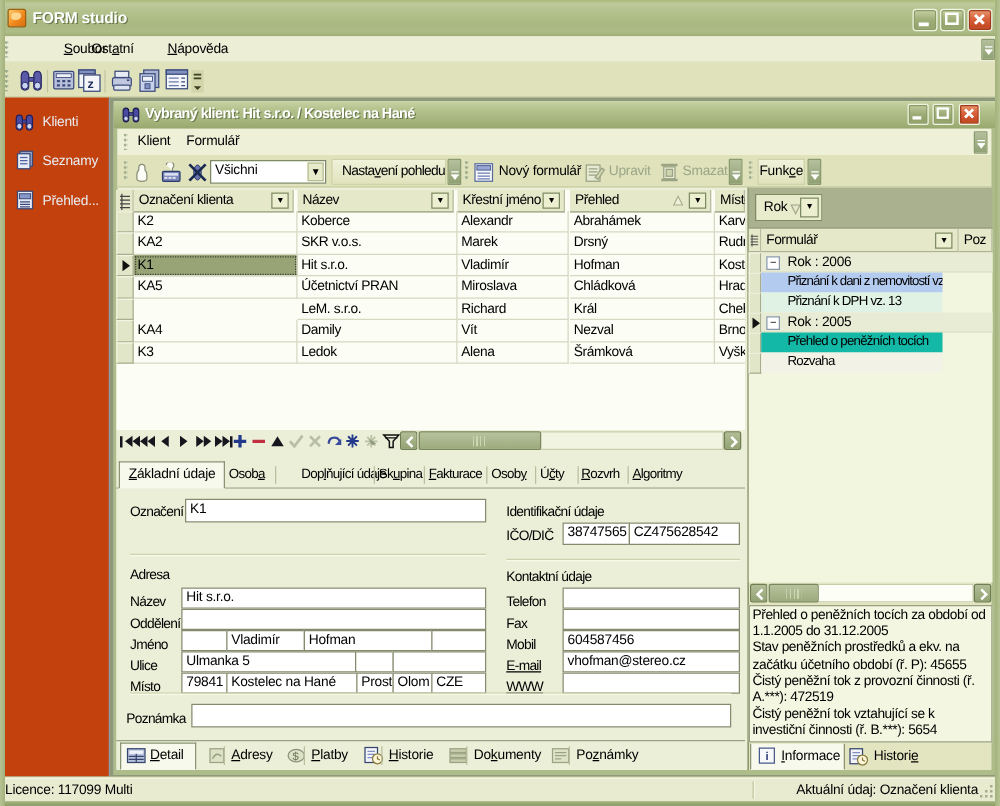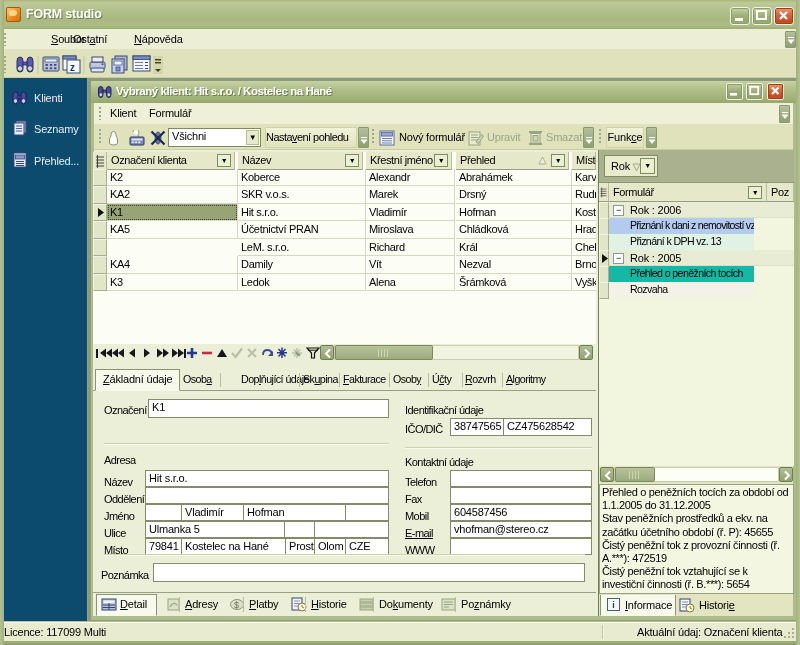--- a/index.html
+++ b/index.html
@@ -15,21 +15,21 @@
 .capbtn{top:7px;width:20px;height:18px;border-radius:3px;border:1px solid #f0f4e4;
  background:linear-gradient(180deg,#c8d2a4,#a2b07c 45%,#96a56e 85%,#a8b681);box-shadow:inset 0 0 0 1px #8d9c66;}
 .capbtn svg{position:absolute;left:0;top:0;}
 #btn-close-o{background:linear-gradient(180deg,#e89a70,#d8603a 45%,#c44a24 85%,#cf5c36);box-shadow:inset 0 0 0 1px #a03c1c;}
 
 #menubar{left:0;top:29px;width:800px;height:21px;background:#eceed6;border-bottom:1px solid #e0e2c4;}
 .grip{width:3px;background-image:radial-gradient(circle at 1px 1px,#9aa88c 1px,transparent 1.2px);background-size:3px 4px;background-repeat:repeat-y;}
 .mitem{height:16px;line-height:15px;}
 #toolbar{left:0;top:50px;width:800px;height:28px;background:#dfe2bb;border-bottom:1px solid #c9cda0;}
 
-#sidebar{left:4px;top:78px;width:84px;height:544px;background:#0c4a6e;border-right:1px solid #8f9da9;}
+#sidebar{left:4px;top:78px;width:84px;height:544px;background:#c2410c;border-right:1px solid #8f9da9;}
 .side-txt{color:#e9edf2;font-size:11px;}
 
 #mdibg{left:88px;top:78px;width:708px;height:544px;background:#8e987a;}
 
 #iwin{left:91px;top:81px;width:705px;height:539px;background:#ecefd8;}
 #ititle{left:0;top:0;width:705px;height:22px;
  background:linear-gradient(180deg,#c7d2a2 0%,#b2c08b 35%,#a3b37a 75%,#97a86e 100%);}
 #ititle-txt{left:25px;top:4px;font-size:11.5px;font-weight:bold;color:#fff;text-shadow:1px 1px 0 #6d7c4e;letter-spacing:-0.45px;}
 .icapbtn{top:2px;width:17px;height:17px;border-radius:2px;border:1px solid #eef2e0;
  background:linear-gradient(180deg,#c2cc9e,#9dab77 50%,#93a26b 85%,#a2b07c);box-shadow:inset 0 0 0 1px #8d9c66;}
@@ -242,21 +242,21 @@
       </g>
    <g transform="translate(43,0)">
     <ellipse cx="7" cy="8" rx="3" ry="6" fill="#6a74b0" stroke="#2a3a6a" stroke-width="0.8"></ellipse>
     <path d="M0.5 1.5 L13.5 14.5 M13.5 1.5 L0.5 14.5" stroke="#1a2a50" stroke-width="2.2"></path>
    </g>
   </svg>
   <div class="abs combo" style="left:77px;top:47px;width:93px;">
     <div style="padding:1px 0 0 3px;">Všichni</div>
     <div class="arr">▼</div>
   </div>
-  <div class="abs" style="left:174px;top:46px;width:92px;height:21px;background:linear-gradient(180deg,#f0f2da,#e0e3bc);border:1px solid #ced3a8;border-radius:1px;text-align:left;line-height:19px;letter-spacing:-0.55px;white-space:nowrap;">Nasta<span class="u">v</span>ení pohledu</div>
+  <div class="abs" style="left:174px;top:46px;width:92px;height:21px;background:linear-gradient(180deg,#f0f2da,#e0e3bc);border:1px solid #ced3a8;border-radius:1px;text-align:right;line-height:19px;letter-spacing:-0.55px;white-space:nowrap;">Nasta<span class="u">v</span>ení pohledu</div>
   <div class="abs ovflw" style="left:267px;top:46px;width:11px;height:21px;"></div>
   <div class="abs grip" style="left:281px;top:48px;height:15px;"></div>
   <svg class="abs" style="left:288px;top:49px;" width="17" height="16" viewBox="0 0 17 16">
    <rect x="1" y="1" width="14" height="14" fill="#f8fafc" stroke="#5a6a9a"></rect>
    <rect x="2.5" y="2.5" width="11" height="3.6" fill="#97a6d2" stroke="#42528a" stroke-width="0.7"></rect>
    <g stroke="#6a7ab0" stroke-width="1">
         <line x1="3" y1="8.5" x2="13" y2="8.5"></line>
         <line x1="3" y1="10.8" x2="13" y2="10.8"></line>
         <line x1="3" y1="13" x2="13" y2="13"></line>
       </g>

